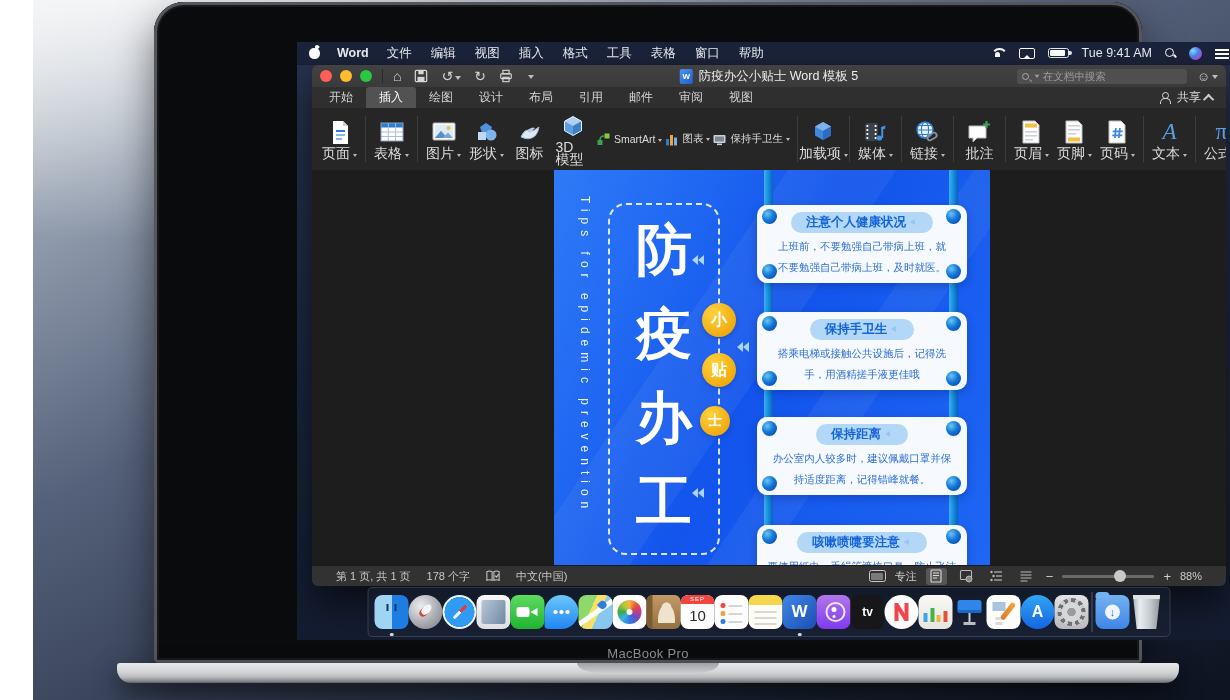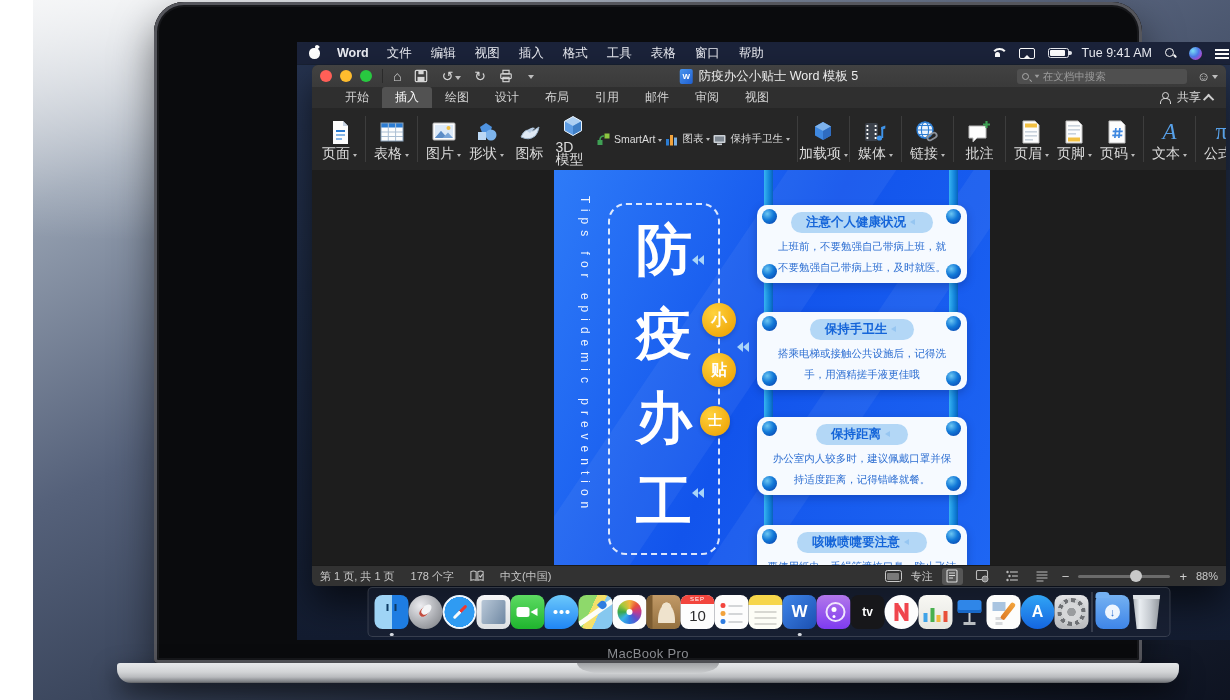--- a/index.html
+++ b/index.html
@@ -81,21 +81,21 @@
   .searchbox { width:170px; height:15px; background:#4f4f4f; border-radius:3px; display:flex; align-items:center;
     padding:0 5px; gap:3px; }
   .mag { width:7px; height:7px; border:1.4px solid #aaa; border-radius:50%; position:relative; flex:none; }
   .mag::after { content:""; position:absolute; left:6px; top:6px; width:3px; height:1.4px; background:#aaa; transform:rotate(45deg); }
   .searchbox .caret { border-top-color:#9c9c9c; transform:translateY(1px) scale(.8); }
   .searchbox input { flex:1; background:transparent; border:none; outline:none; color:#cfcfcf; font-size:10.5px; min-width:0; }
   .searchbox input::placeholder { color:#9b9b9b; }
   .smiley { color:#d2d2d2; font-size:13px; display:flex; align-items:center; }
 
   
-  .tabsrow { height:21px; background:#2f2f2f; display:flex; align-items:center; padding-left:20px;
+  .tabsrow { height:21px; background:#2f2f2f; display:flex; align-items:center; padding-left:4px;
     font-size:12px; color:#d4d4d4; }
   .rtab { padding:0 13px; height:21px; line-height:21px; }
   .rtab.active { background:#525252; color:#fff; border-radius:3px 3px 0 0; }
   .share { margin-left:auto; margin-right:12px; display:flex; align-items:center; gap:5px; color:#d8d8d8; }
   .person { width:13px; height:12px; position:relative; }
   .person::before { content:""; position:absolute; left:3px; top:0; width:5px; height:5px; border:1.4px solid #d8d8d8; border-radius:50%; }
   .person::after { content:""; position:absolute; left:1px; top:6px; width:9px; height:5px; border:1.4px solid #d8d8d8; border-bottom:none; border-radius:5px 5px 0 0; }
   .collapse { width:8px; height:8px; border-left:2px solid #cfcfcf; border-top:2px solid #cfcfcf; transform:rotate(45deg) translateY(2px); }
 
   
@@ -148,21 +148,21 @@
   .pillrow { display:flex; justify-content:center; margin-top:7px; }
   .pill { background:#b3d7f6; border-radius:12px; padding:2px 15px; display:flex; align-items:center; gap:4px; }
   .pill .t { color:#1565d9; font-weight:bold; font-size:12.5px; white-space:nowrap; }
   .ret { width:8px; height:7px; position:relative; opacity:.8; }
   .ret::before { content:""; position:absolute; top:0; border-top:3.5px solid transparent;
     border-bottom:3.5px solid transparent; border-right:5px solid #8fc2f0; }
   .cbody { margin-top:3px; text-align:center; color:#2e6fd2; font-size:10.5px; line-height:21px; white-space:nowrap; }
 
   
   .statusbar { height:21px; background:#323232; border-top:1px solid #1a1a1a; display:flex; align-items:center;
-    padding:0 8px; font-size:11px; color:#c9c9c9; }
+    padding:0 24px; font-size:11px; color:#c9c9c9; }
   .sb-left { display:flex; align-items:center; gap:16px; }
   .sb-right { margin-left:auto; display:flex; align-items:center; gap:9px; }
   .focus-ic { width:17px; height:12px; border:1.5px solid #c9c9c9; border-radius:2.5px; position:relative; }
   .focus-ic::after { content:""; position:absolute; inset:1.5px; background:#7a7a7a; border-radius:1px; }
   .vbox { width:21px; height:17px; display:flex; align-items:center; justify-content:center; border-radius:3px; }
   .vbox.active { background:#565656; }
   .minusplus { font-size:13px; color:#cfcfcf; line-height:13px; }
   .slider { width:92px; height:3px; background:#6b6b6b; border-radius:2px; position:relative; }
   .thumb { position:absolute; left:52px; top:-4.5px; width:12px; height:12px; border-radius:50%; background:#c9c9c9; }
 

